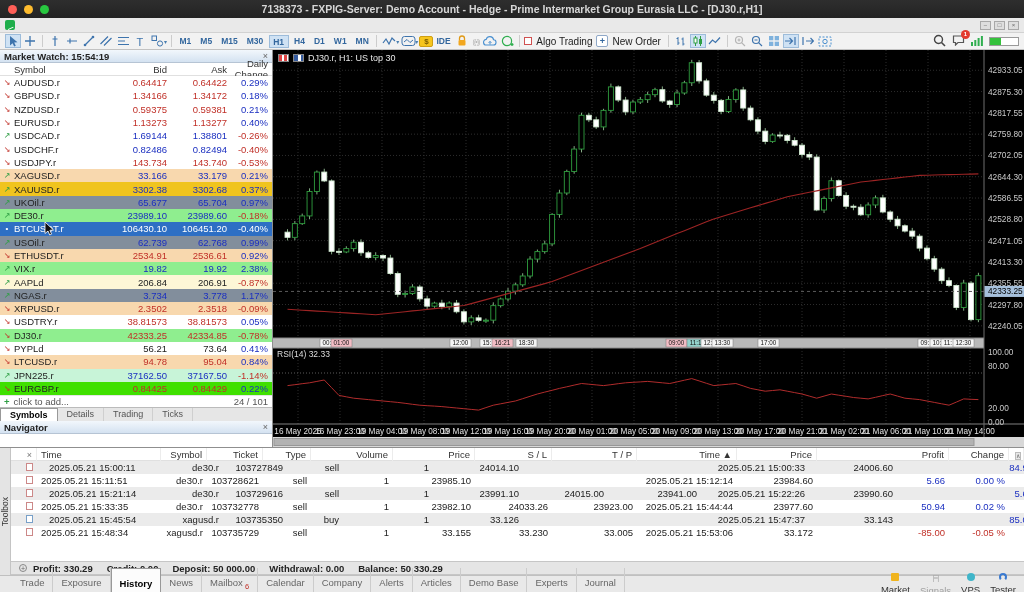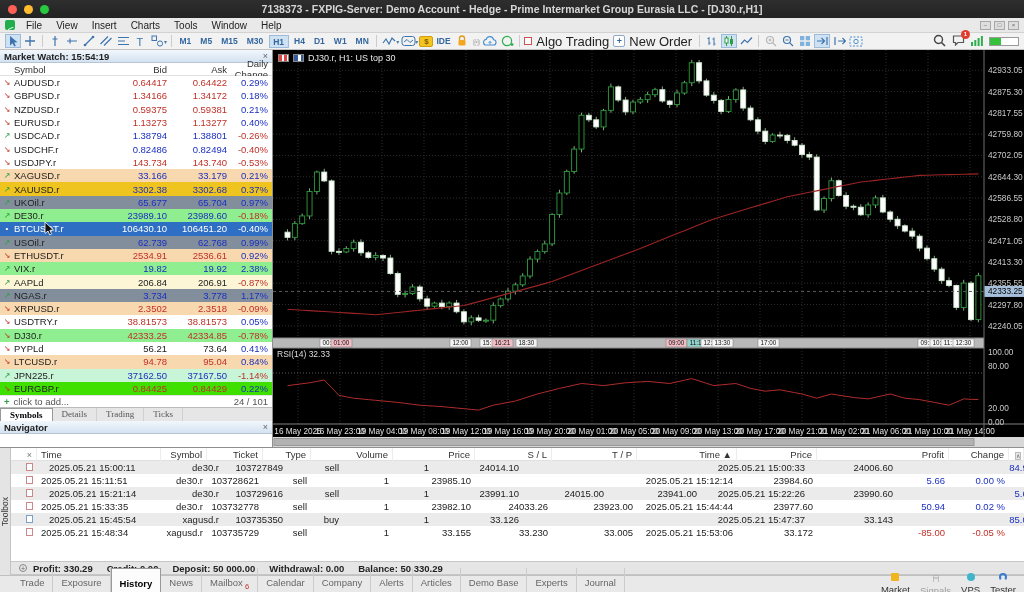--- a/index.html
+++ b/index.html
@@ -30,21 +30,21 @@
   .tbb svg { display:block; }
   .caret { font-size:6px; color:#4a7fb0; margin-left:-2px; }
   .tf-btn { padding:0 3.5px; height:13px; line-height:12px; font-size:8.5px; font-weight:bold;
             color:#33679e; flex:none; }
   .tf-btn.active { background:#cfe2f4; border:1px solid #9dbcda; }
   .dollar-ic { width:14px; height:11px; background:#f6c51d; border:1px solid #cf9f12; color:#7a5c00;
                font-weight:bold; font-size:8px; text-align:center; line-height:9px; border-radius:2px; }
   .ide-label { color:#33679e; font-weight:bold; font-size:8.5px; padding:0 2px; }
   .signal-ic { color:#b5b5b5; font-size:7px; letter-spacing:-1px; padding:0 2px; }
   .algo-sq { width:8px; height:8px; border:1.5px solid #d05050; background:#fff; margin-right:3px; }
-  .tb-label { font-size:13px; color:#222; margin-right:3px; }
+  .tb-label { font-size:10px; color:#222; margin-right:3px; }
   .no-ic { width:12px; height:12px; border:1px solid #8fa8c8; border-radius:2px; color:#33679e;
            font-weight:bold; font-size:9px; line-height:10px; text-align:center; margin-right:3px; background:#fff; }
   .tb-right { margin-left:auto; display:flex; align-items:center; gap:6px; }
   .noti { position:relative; }
   .badge { position:absolute; top:-4px; right:-5px; background:#e33b2e; color:#fff; border-radius:50%;
            width:9px; height:9px; font-size:6px; line-height:9px; text-align:center; font-weight:bold; }
   .connbar { width:30px; height:9px; border:1px solid #9a9a9a; background:#fff; }
   .connbar > div { height:100%; width:40%; background:#35c13c; }
   
   .main { display:flex; height:397px; }
@@ -66,21 +66,21 @@
   .bg-vivid{background:#3fe000}.bg-cream{background:#fdf6d6}.bg-selected{background:#2e6fc4;color:#fff}
   .v-red{color:#c03028}.v-blue{color:#1b2fc0}.v-dark{color:#222}.v-white{color:#fff}
   .p-pos{color:#1b2fc0}.p-neg{color:#c03028}.p-white{color:#fff}
   .ar-up{color:#2e9e44}.ar-down{color:#c03028}.ar-dot{color:#fff}
   .add-row { height:12px; display:flex; align-items:center; font-size:9.5px; color:#555;
              border-top:1px solid #e4e4e4; padding:0 4px; flex:none; }
   .add-plus { color:#2e9e44; font-weight:bold; margin-right:4px; }
   .add-count { margin-left:auto; color:#555; }
   .small-tabs { height:14px; display:flex; background:#e6e6e6; border-top:1px solid #bbb;
                 font-size:9px; color:#555; flex:none; }
-  .small-tab { padding:0 9px; line-height:13px; border-right:1px solid #cfcfcf;font-family:Liberation Serif, serif; }
+  .small-tab { padding:0 9px; line-height:13px; border-right:1px solid #cfcfcf; }
   .small-tab.active { background:#fff; border:1px solid #999; border-bottom:none; color:#000; font-weight:bold; }
   .nav-tabs { flex:1; display:flex; background:#ececec; font-size:9px; color:#555; overflow:hidden; }
   .nav-tab { padding:0 10px; line-height:12px; }
   .nav-tab.active { background:#fff; border:1px solid #999; border-bottom:none; color:#000; }
   .mouse-cursor { position:absolute; left:44px; top:172px; z-index:5; }
   
   .chart-panel { flex:1; position:relative; background:#000; }
   .chart-header { position:absolute; left:5px; top:3px; display:flex; align-items:center; gap:4px;
                   color:#e8e8e8; font-size:9px; z-index:2; }
   .ch-ic1 { width:11px; height:8px; background:#fff; border:1px solid #888;
@@ -138,21 +138,20 @@
     <div class="lights">
       <span class="light l-red"></span>
       <span class="light l-yel"></span>
       <span class="light l-grn"></span>
     </div>
     <span>7138373 - FXPIG-Server: Demo Account - Hedge - Prime Intermarket Group Eurasia LLC - [DJ30.r,H1]</span>
   </div>
 
   <div class="menubar">
     <span class="mt-logo"></span>
-    <span id="menu-items"><span class="menu-item">File</span><span class="menu-item">View</span><span class="menu-item">Insert</span><span class="menu-item">Charts</span><span class="menu-item">Tools</span><span class="menu-item">Window</span><span class="menu-item">Help</span></span>
     <span class="mdi-controls">
       <span class="mdi-btn">–</span>
       <span class="mdi-btn">□</span>
       <span class="mdi-btn">×</span>
     </span>
   </div>
 
   <div class="toolbar">
     <span class="tbb active">
       <svg width="11" height="12">
@@ -376,21 +375,21 @@
           <div class="mw-row bg-white">
             <span class="c-arrow ar-down">↘</span>
             <span class="c-sym">EURUSD.r</span>
             <span class="c-bid v-red">1.13273</span>
             <span class="c-ask v-red">1.13277</span>
             <span class="c-chg p-pos">0.40%</span>
           </div>
           <div class="mw-row bg-white">
             <span class="c-arrow ar-up">↗</span>
             <span class="c-sym">USDCAD.r</span>
-            <span class="c-bid v-blue">1.38794</span>
+            <span class="c-bid v-blue">1.69144</span>
             <span class="c-ask v-blue">1.38801</span>
             <span class="c-chg p-neg">-0.26%</span>
           </div>
           <div class="mw-row bg-white">
             <span class="c-arrow ar-down">↘</span>
             <span class="c-sym">USDCHF.r</span>
             <span class="c-bid v-blue">0.82486</span>
             <span class="c-ask v-blue">0.82494</span>
             <span class="c-chg p-neg">-0.40%</span>
           </div>

